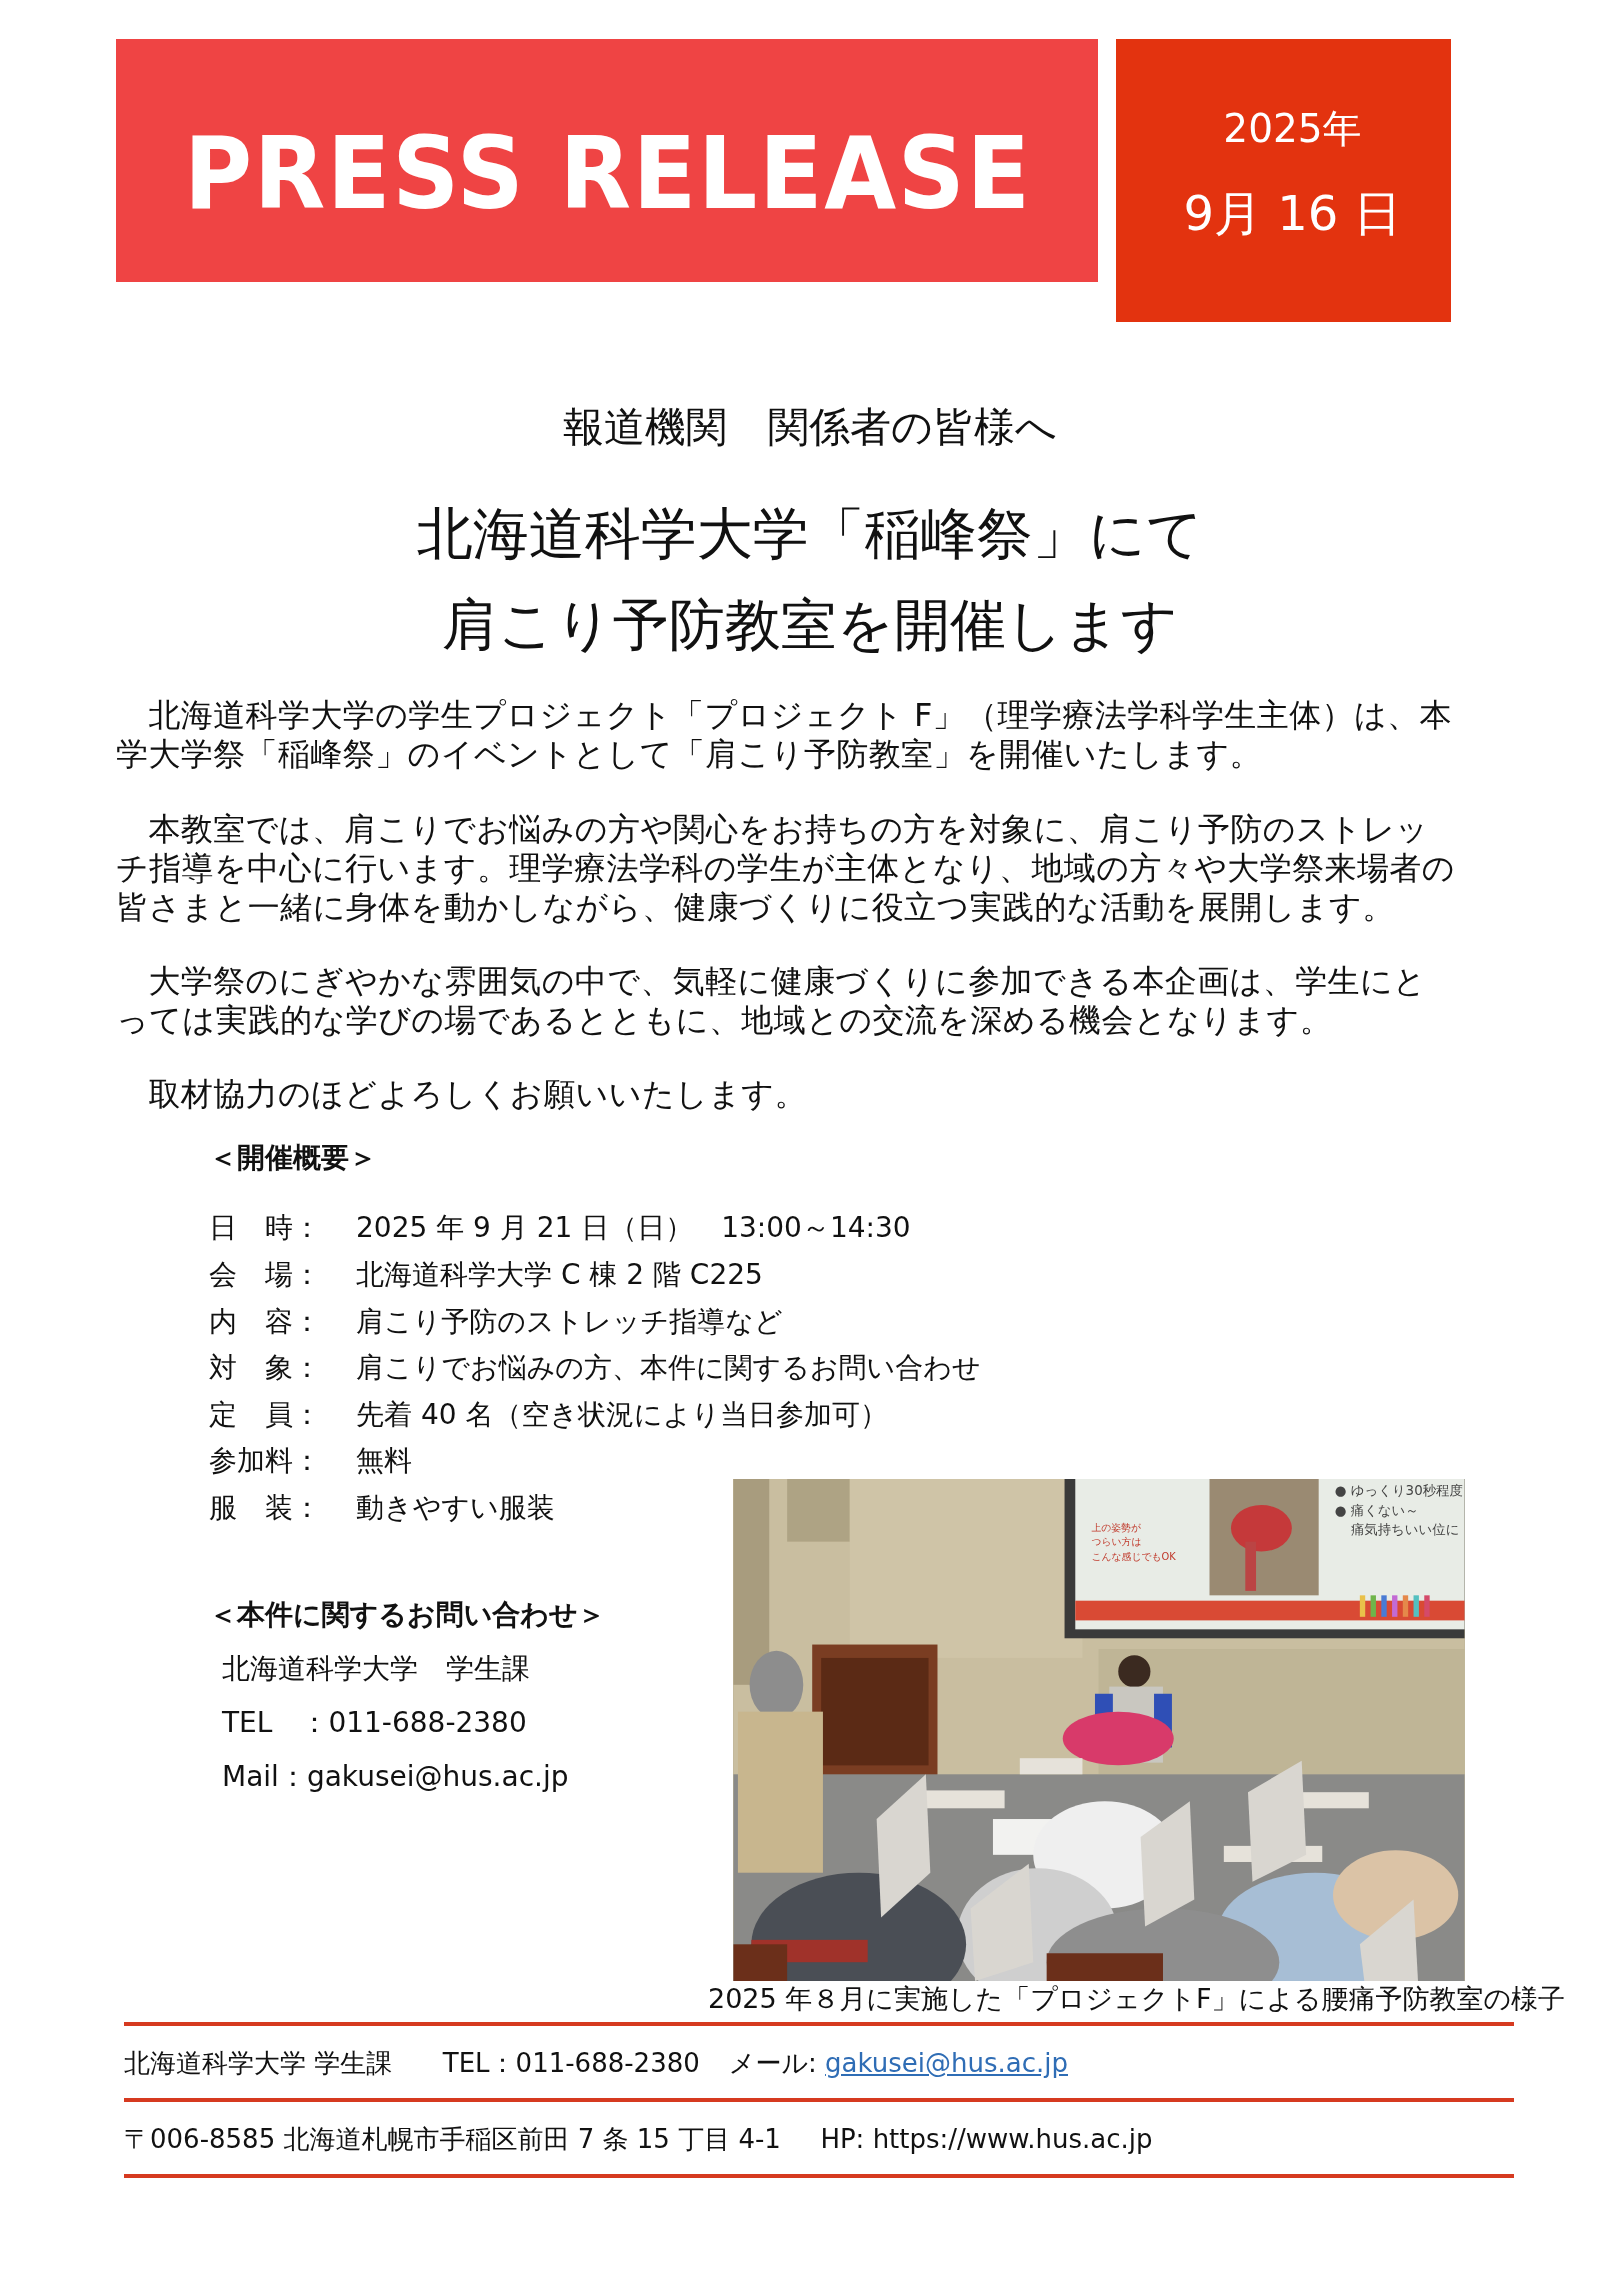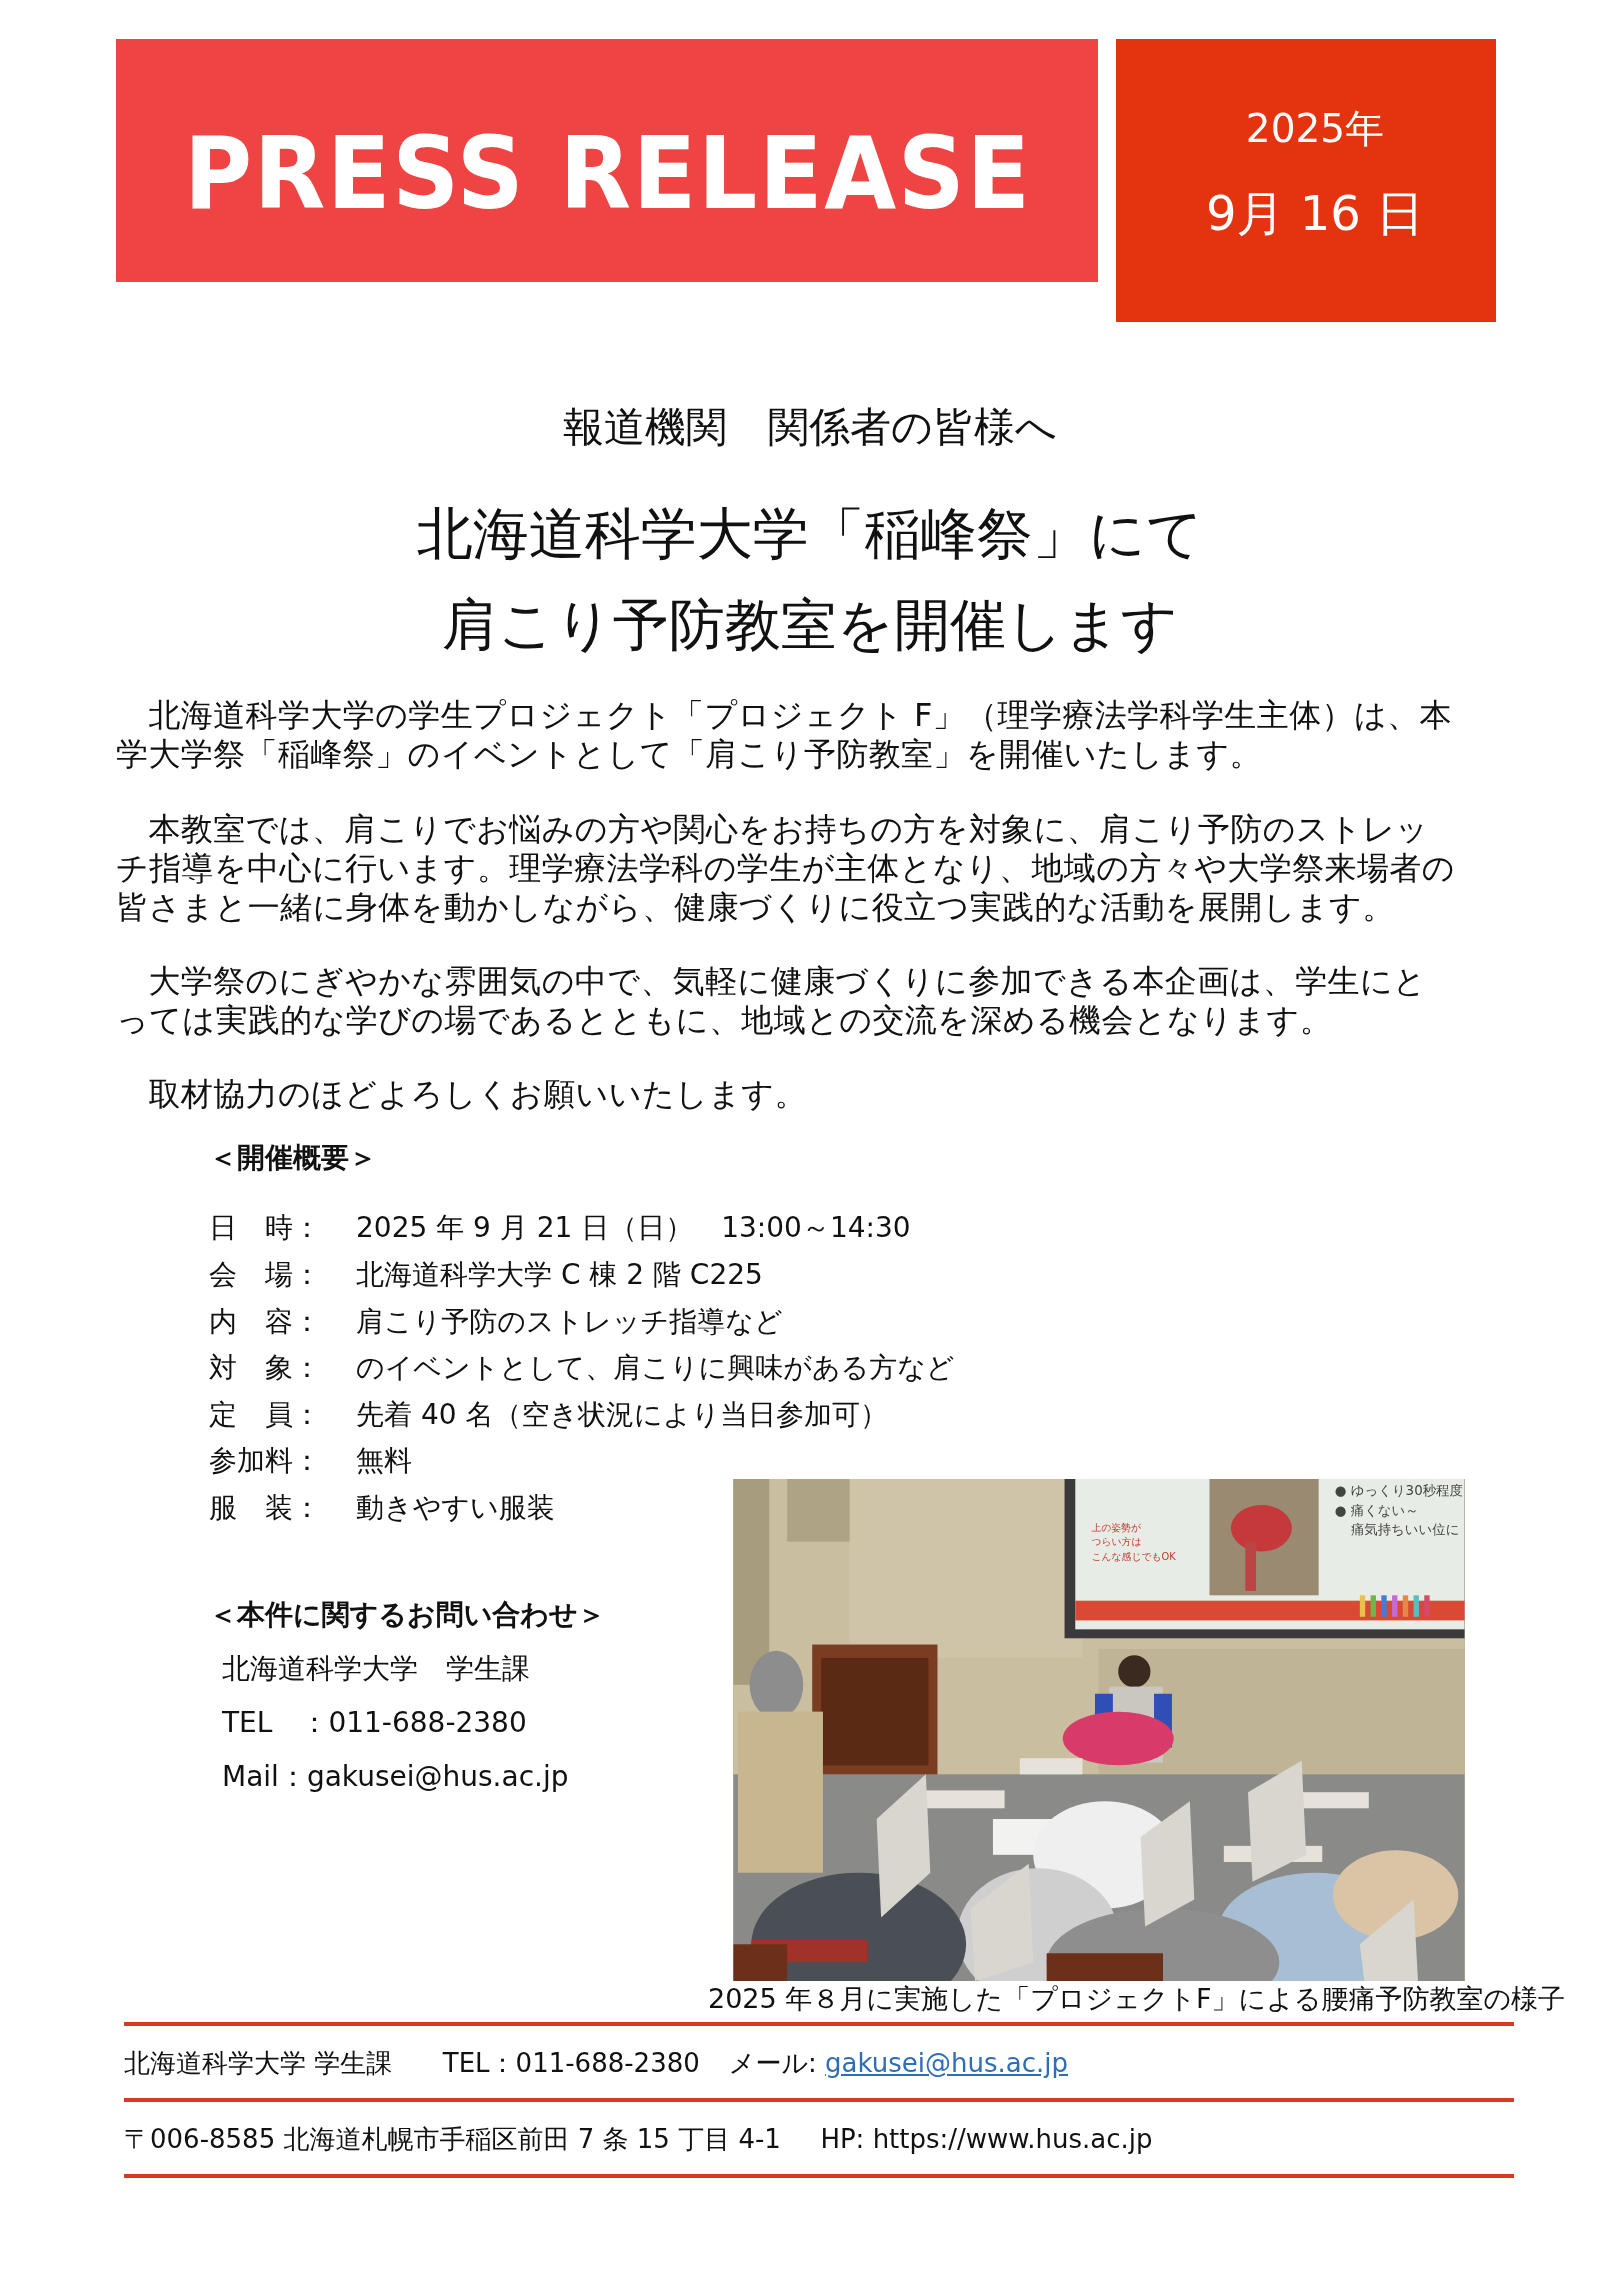--- a/index.html
+++ b/index.html
@@ -5,21 +5,21 @@
   html, body { margin:0; padding:0; background:#ffffff; }
   body { width:1620px; height:2293px; position:relative; overflow:hidden;
          font-family:"DejaVu Sans", "Liberation Sans", sans-serif; color:#111; }
   .abs { position:absolute; }
 
   
   .hdr-main { left:116px; top:39px; width:982px; height:243px; background:#ef4444; }
   .hdr-title { position:absolute; left:68px; top:85px; font-family:"DejaVu Sans", sans-serif;
                font-weight:bold; font-size:100px; letter-spacing:1.8px; color:#fff;
                transform:scaleX(0.93); transform-origin:left center; line-height:1; }
-  .hdr-date { left:1116px; top:39px; width:380px; height:283px; background:#E3330F; color:#fff; }
+  .hdr-date { left:1116px; top:39px; width:335px; height:283px; background:#E3330F; color:#fff; }
   .hdr-year { position:absolute; left:0; width:100%; top:70px; text-align:center; font-size:39px; line-height:1; padding-left:18px; box-sizing:border-box;}
   .hdr-day { position:absolute; left:0; width:100%; top:150px; text-align:center; font-size:48px; line-height:1; padding-left:18px; box-sizing:border-box;}
 
   
   .salutation { left:0; width:1620px; top:403px; text-align:center; font-size:41px; line-height:1.2; }
   .title { left:0; width:1620px; top:488px; text-align:center; font-size:56px; line-height:91px; }
 
   
   .para { left:116px; width:1343px; font-size:32px; line-height:39px; letter-spacing:0.4px; }
   .p1 { top:696px; }
@@ -80,21 +80,21 @@
 <div class="abs ov-row" style="top:1261px;">
   <span class="ov-label">会　場：</span>
   <span class="ov-value">北海道科学大学 C 棟 2 階 C225</span>
 </div>
 <div class="abs ov-row" style="top:1308px;">
   <span class="ov-label">内　容：</span>
   <span class="ov-value">肩こり予防のストレッチ指導など</span>
 </div>
 <div class="abs ov-row" style="top:1354px;">
   <span class="ov-label">対　象：</span>
-  <span class="ov-value">のイベントとして、肩こりに興味がある方など</span>
+  <span class="ov-value">肩こりでお悩みの方、本件に関するお問い合わせ</span>
 </div>
 <div class="abs ov-row" style="top:1401px;">
   <span class="ov-label">定　員：</span>
   <span class="ov-value">先着 40 名（空き状況により当日参加可）</span>
 </div>
 <div class="abs ov-row" style="top:1447px;">
   <span class="ov-label">参加料：</span>
   <span class="ov-value">無料</span>
 </div>
 <div class="abs ov-row" style="top:1494px;">

